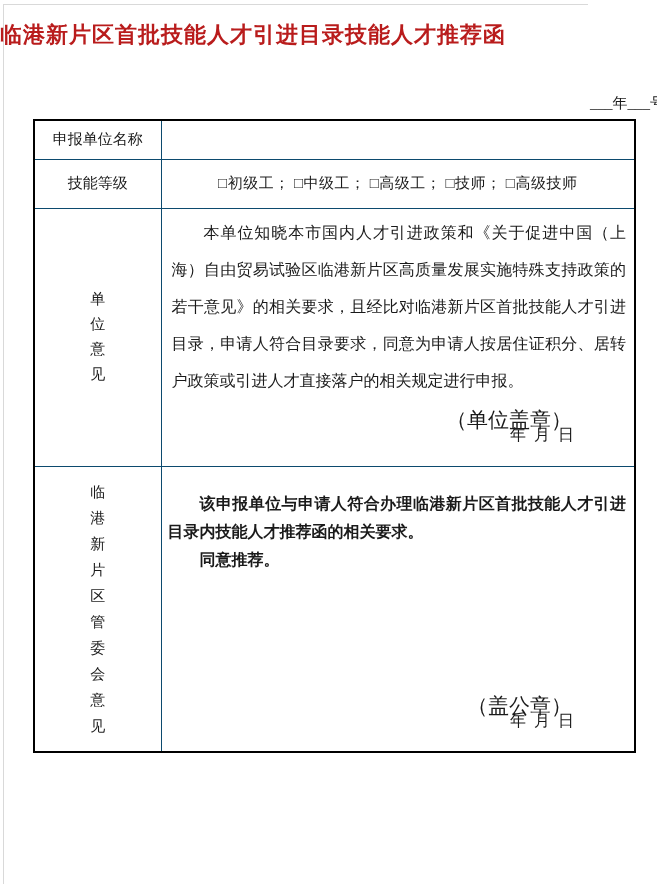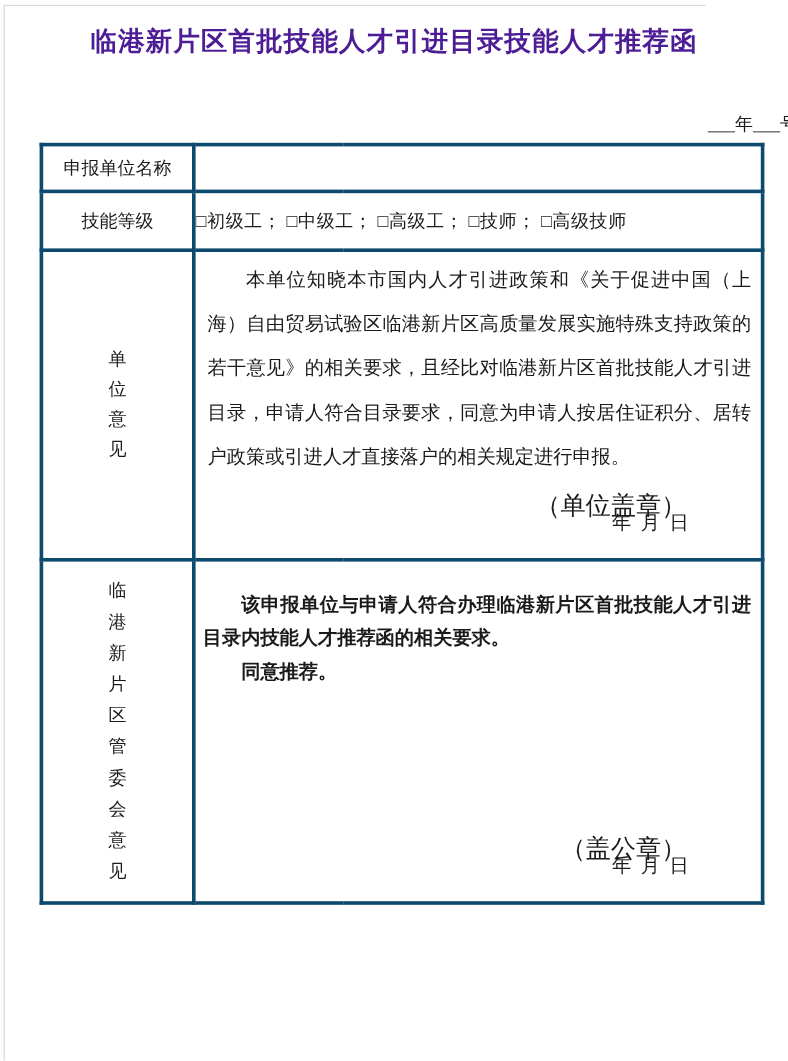--- a/index.html
+++ b/index.html
@@ -10,55 +10,55 @@
     overflow:hidden;
     font-family:"Liberation Serif","DejaVu Serif",serif;
     color:#1a1a1a;
   }
   
   .edge-top{position:absolute;left:3px;top:4px;width:585px;height:1px;background:#d9d9d9;}
   .edge-left{position:absolute;left:3px;top:4px;width:1px;height:880px;background:#d9d9d9;}
 
   .doc-title{
     position:absolute;left:0;top:20px;width:657px;
-    text-align:center;
+    text-align:left;
     font-family:"Liberation Sans","DejaVu Sans",sans-serif;
     font-weight:bold;
     font-size:22px;
     letter-spacing:1px;
-    color:#4c1d95;
+    color:#b91c1c;
     white-space:nowrap;
   }
   .doc-number{
     position:absolute;top:94px;right:-8px;
     font-size:15px;color:#1a1a1a;
     white-space:pre;
   }
 
   table.form{
     position:absolute;left:33px;top:119px;
     width:601px;
     border-collapse:collapse;
     table-layout:fixed;
     border:2px solid #000;
   }
   table.form td{
-    border:3px solid #0c4a6e;
+    border:1px solid #0c4a6e;
     font-size:15px;
     color:#1a1a1a;
     vertical-align:middle;
     padding:0;
     overflow:hidden;
   }
   td.lbl{text-align:center;}
   td.lbl2{text-align:center;white-space:pre-line;line-height:25px;}
   td.vlbl{text-align:center;white-space:pre-line;}
   td.vlbl.v4{line-height:25px;}
   td.vlbl.v10{line-height:26px;}
-  td.opts{font-size:16px;letter-spacing:0.5px;}
+  td.opts{text-align:center;font-size:16px;letter-spacing:0.5px;}
 
   .op-inner{position:relative;width:100%;}
   .op-inner.h6{height:254px;}
   .op-inner.h7{height:282px;}
   .op-body{
     margin:0;
     padding:4px 8px 0 10px;
     font-size:16px;
     line-height:37px;
     text-align:justify;

